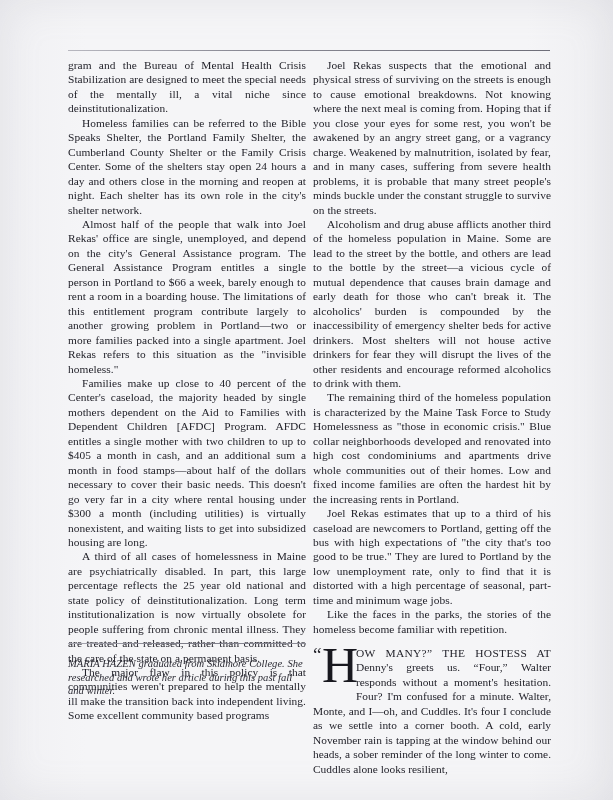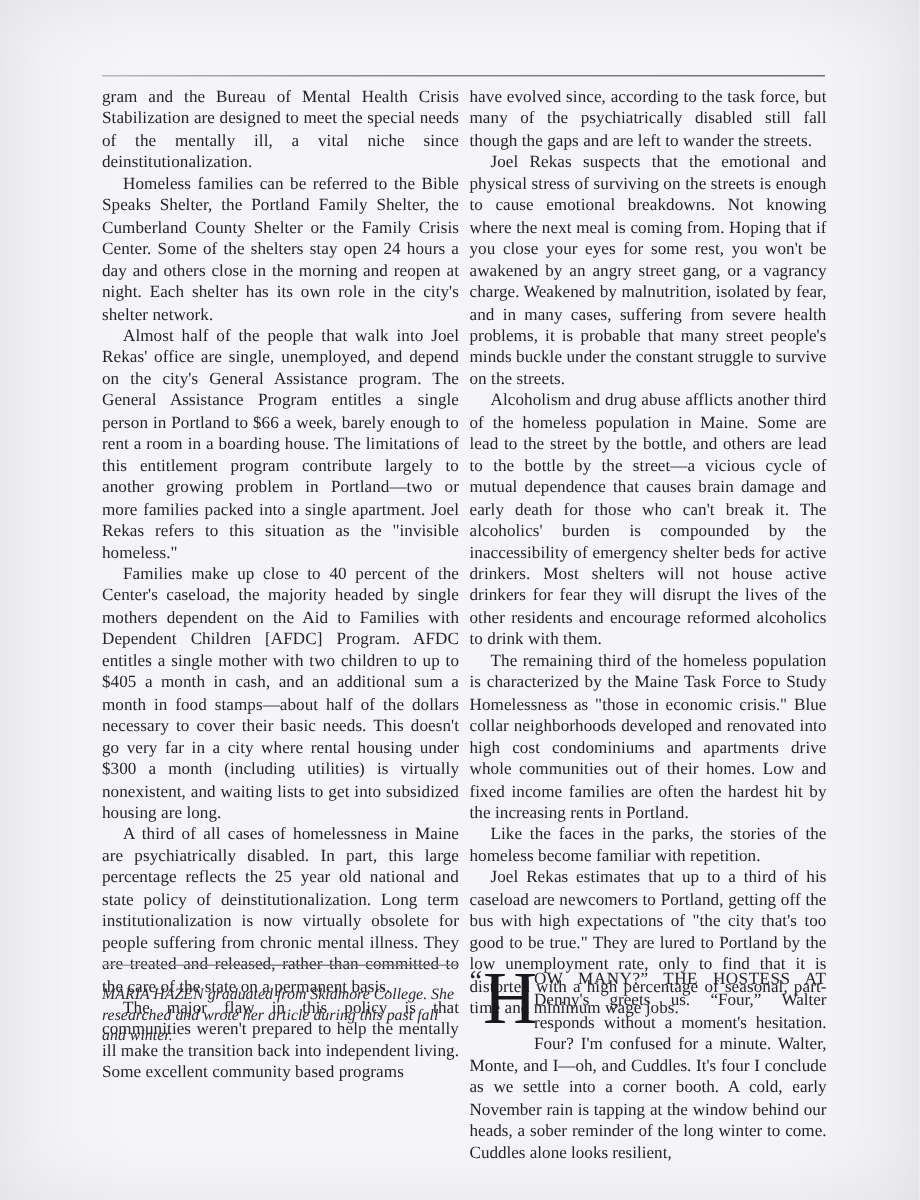--- a/index.html
+++ b/index.html
@@ -155,26 +155,25 @@
     <div class="col col-left">
       <p class="body first">gram and the Bureau of Mental Health Crisis Stabilization are designed to meet the special needs of the mentally ill, a vital niche since deinstitutionalization.</p>
       <p class="body">Homeless families can be referred to the Bible Speaks Shelter, the Portland Family Shelter, the Cumberland County Shelter or the Family Crisis Center. Some of the shelters stay open 24 hours a day and others close in the morning and reopen at night. Each shelter has its own role in the city's shelter network.</p>
       <p class="body">Almost half of the people that walk into Joel Rekas' office are single, unemployed, and depend on the city's General Assistance program. The General Assistance Program entitles a single person in Portland to $66 a week, barely enough to rent a room in a boarding house. The limitations of this entitlement program contribute largely to another growing problem in Portland—two or more families packed into a single apartment. Joel Rekas refers to this situation as the "invisible homeless."</p>
       <p class="body">Families make up close to 40 percent of the Center's caseload, the majority headed by single mothers dependent on the Aid to Families with Dependent Children [AFDC] Program. AFDC entitles a single mother with two children to up to $405 a month in cash, and an additional sum a month in food stamps—about half of the dollars necessary to cover their basic needs. This doesn't go very far in a city where rental housing under $300 a month (including utilities) is virtually nonexistent, and waiting lists to get into subsidized housing are long.</p>
       <p class="body">A third of all cases of homelessness in Maine are psychiatrically disabled. In part, this large percentage reflects the 25 year old national and state policy of deinstitutionalization. Long term institutionalization is now virtually obsolete for people suffering from chronic mental illness. They are treated and released, rather than committed to the care of the state on a permanent basis.</p>
       <p class="body">The major flaw in this policy is that communities weren't prepared to help the mentally ill make the transition back into independent living. Some excellent community based programs</p>
     </div>
 
     <div class="col col-right">
-      <p class="body first">have evolved since, according to the task force, but many of the psychiatrically disabled still fall though the gaps and are left to wander the streets.</p>
       <p class="body">Joel Rekas suspects that the emotional and physical stress of surviving on the streets is enough to cause emotional breakdowns. Not knowing where the next meal is coming from. Hoping that if you close your eyes for some rest, you won't be awakened by an angry street gang, or a vagrancy charge. Weakened by malnutrition, isolated by fear, and in many cases, suffering from severe health problems, it is probable that many street people's minds buckle under the constant struggle to survive on the streets.</p>
       <p class="body">Alcoholism and drug abuse afflicts another third of the homeless population in Maine. Some are lead to the street by the bottle, and others are lead to the bottle by the street—a vicious cycle of mutual dependence that causes brain damage and early death for those who can't break it. The alcoholics' burden is compounded by the inaccessibility of emergency shelter beds for active drinkers. Most shelters will not house active drinkers for fear they will disrupt the lives of the other residents and encourage reformed alcoholics to drink with them.</p>
       <p class="body">The remaining third of the homeless population is characterized by the Maine Task Force to Study Homelessness as "those in economic crisis." Blue collar neighborhoods developed and renovated into high cost condominiums and apartments drive whole communities out of their homes. Low and fixed income families are often the hardest hit by the increasing rents in Portland.</p>
+      <p class="body">Joel Rekas estimates that up to a third of his caseload are newcomers to Portland, getting off the bus with high expectations of "the city that's too good to be true." They are lured to Portland by the low unemployment rate, only to find that it is distorted with a high percentage of seasonal, part-time and minimum wage jobs.</p>
       <p class="body">Like the faces in the parks, the stories of the homeless become familiar with repetition.</p>
-      <p class="body">Joel Rekas estimates that up to a third of his caseload are newcomers to Portland, getting off the bus with high expectations of "the city that's too good to be true." They are lured to Portland by the low unemployment rate, only to find that it is distorted with a high percentage of seasonal, part-time and minimum wage jobs.</p>
     </div>
 
   </div>
 
   <div class="bio-rule"></div>
 
   <div class="bios">
     <p class="bio"><span class="caps">MARIA HAZEN</span><span> graduated from Skidmore College. She researched and wrote her article during this past fall and winter.</span></p>
   </div>
 

